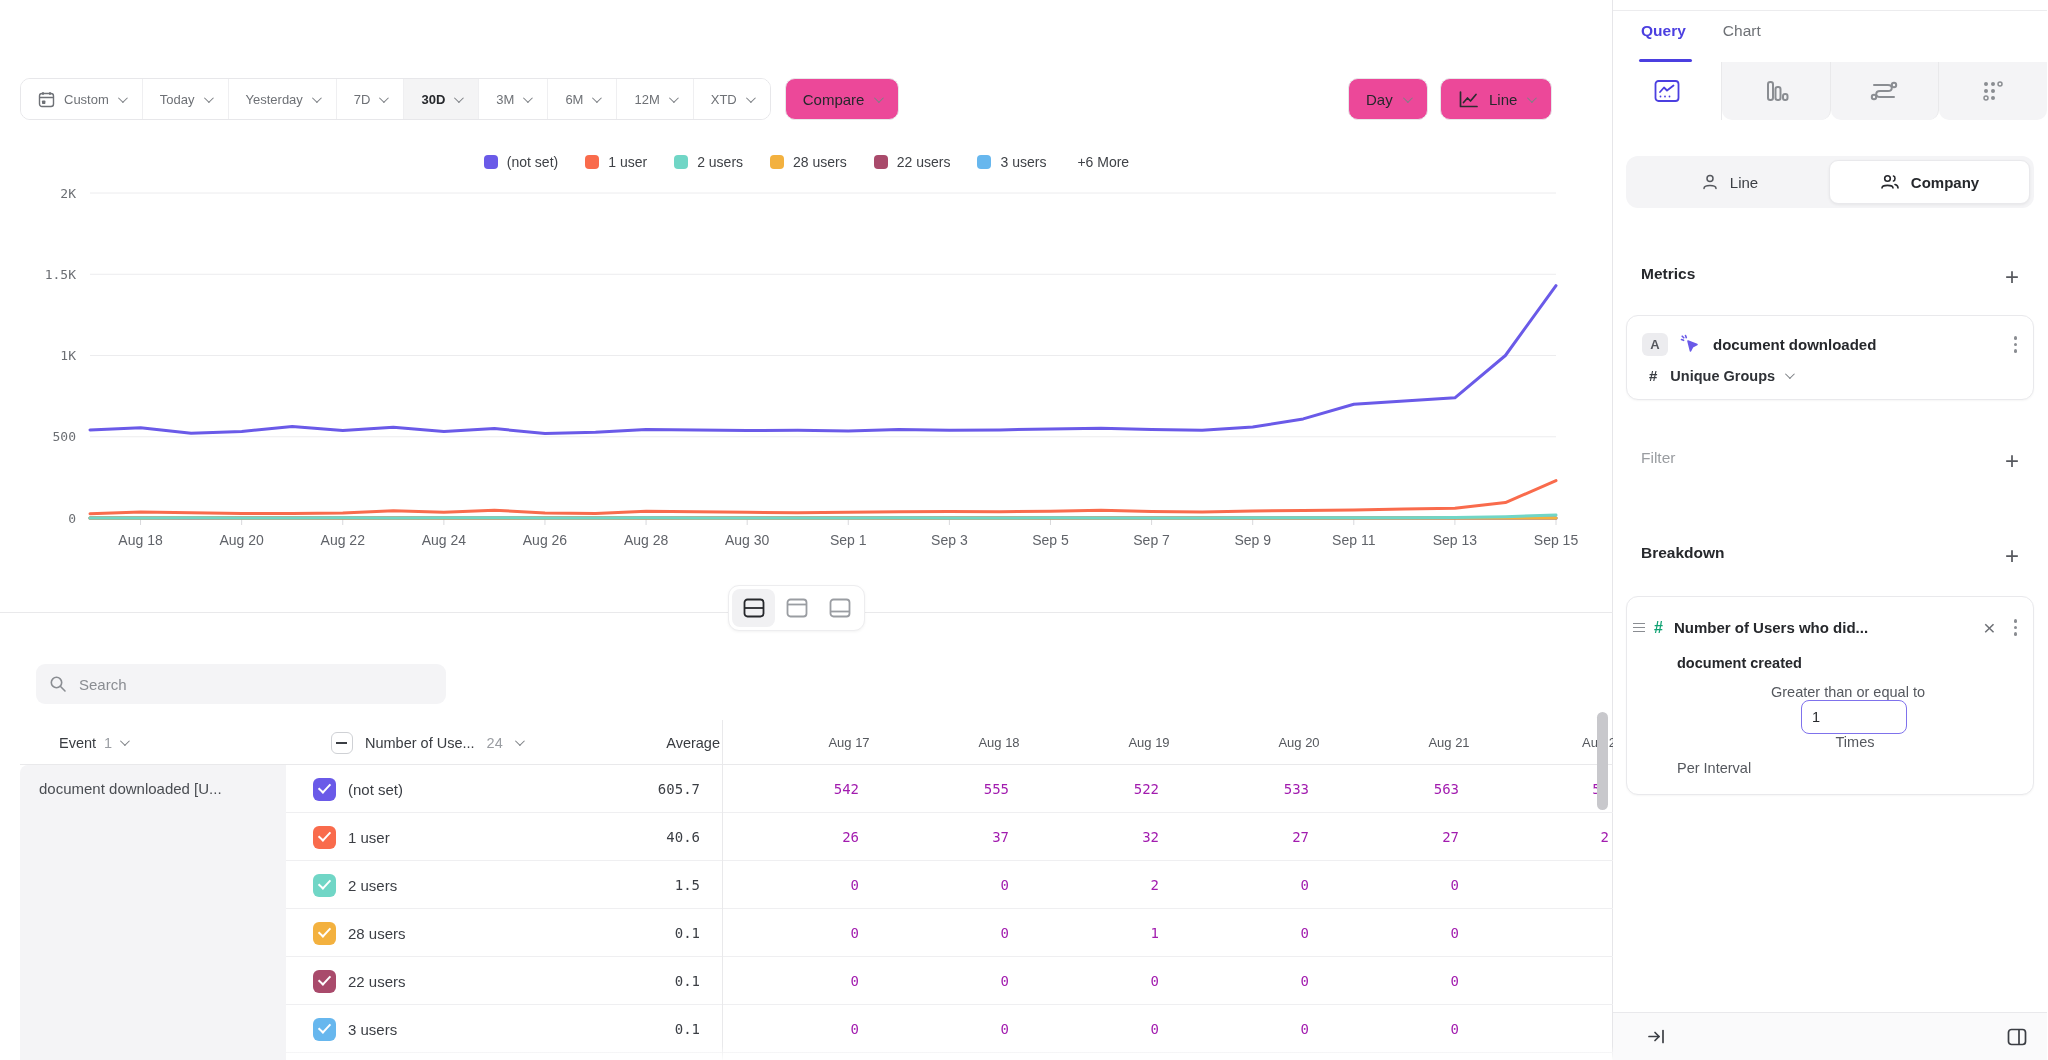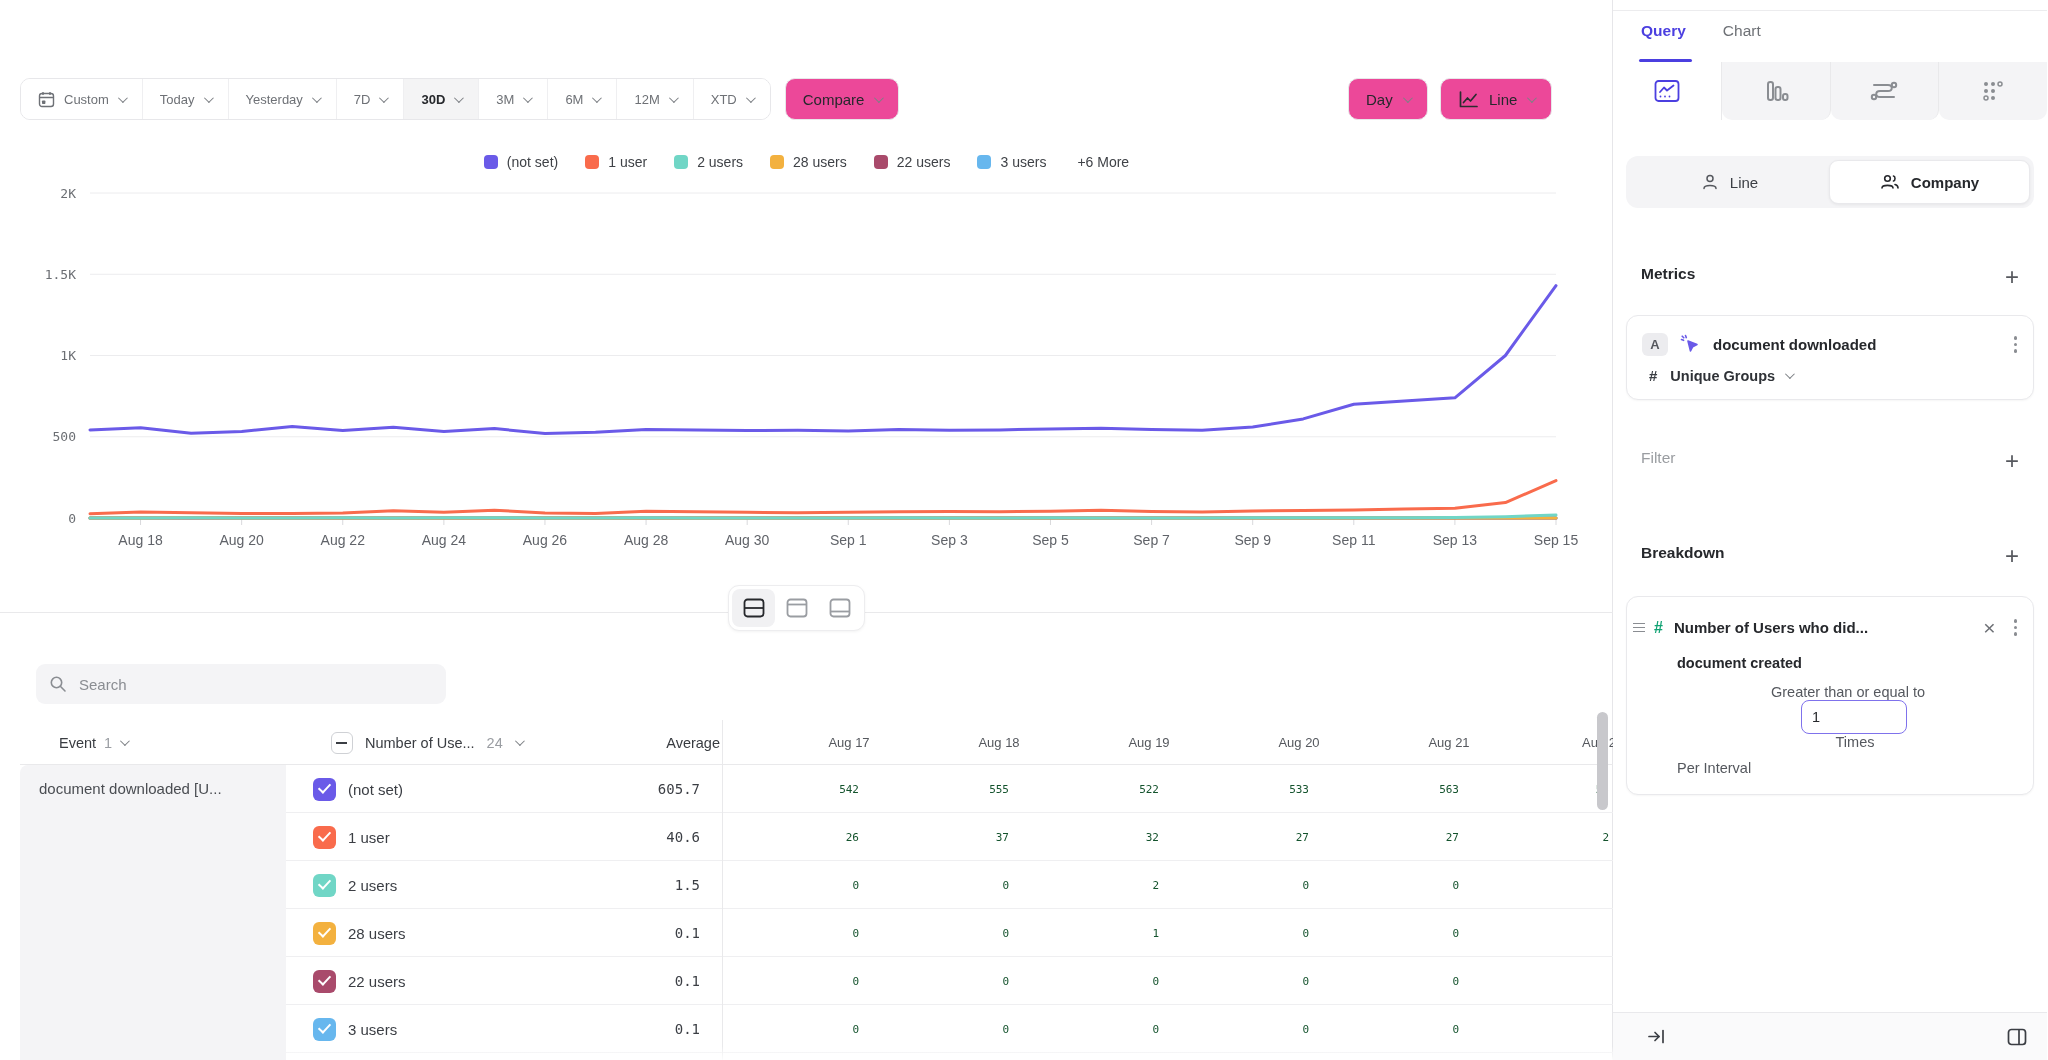--- a/index.html
+++ b/index.html
@@ -52,21 +52,21 @@
   .th-count { color:#9a9da2; }
   .th-series { display:flex; align-items:center; gap:12px; padding-left:25px; }
   .th-avg { text-align:right; padding-right:10px; }
   .th-date { text-align:center; color:#55585e; font-size:13px; }
 
   #rows { position:absolute; top:153px; left:0; width:1613px; }
   .trow { height:48px; position:relative; }
   .trow::after { content:""; position:absolute; left:286px; right:0; bottom:0; height:1px; background:#efeff1; }
   .cell-series { display:flex; align-items:center; gap:12px; padding-left:27px; font-size:15px; color:#3b3e44; }
   .cell-avg { text-align:right; padding-right:10px; font-size:14px; color:#3b3e44; }
-  .cell-val { text-align:right; padding-right:45px; font-size:11px; color:#14532d; }
+  .cell-val { text-align:right; padding-right:45px; font-size:14px; color:#a21caf; }
 
   .cbx { width:23px; height:23px; border-radius:6px; position:relative; flex:none; }
   .cbx::after { content:""; position:absolute; left:8px; top:3.5px; width:5px; height:10px; border-right:2px solid #fff; border-bottom:2px solid #fff; transform:rotate(43deg); }
   .cbx-ind { width:22px; height:22px; border-radius:6px; border:1.4px solid #cfd1d5; background:#fff; position:relative; flex:none; }
   .cbx-ind::after { content:""; position:absolute; left:4px; top:9px; width:11px; height:2px; background:#3b3e44; }
 
   #event-block { position:absolute; top:153px; left:20px; width:266px; height:295px; background:#f4f4f6; border-radius:8px 0 0 0; }
   #event-name { padding:15px 10px 0 19px; font-size:15px; color:#4a4d52; white-space:nowrap; overflow:hidden; }
   #col-divider { position:absolute; top:108px; left:722px; bottom:0; width:1px; background:#e9e9eb; }
   #vscroll { position:absolute; top:100px; left:1597px; width:11px; height:98px; border-radius:6px; background:#c8c8cc; }

